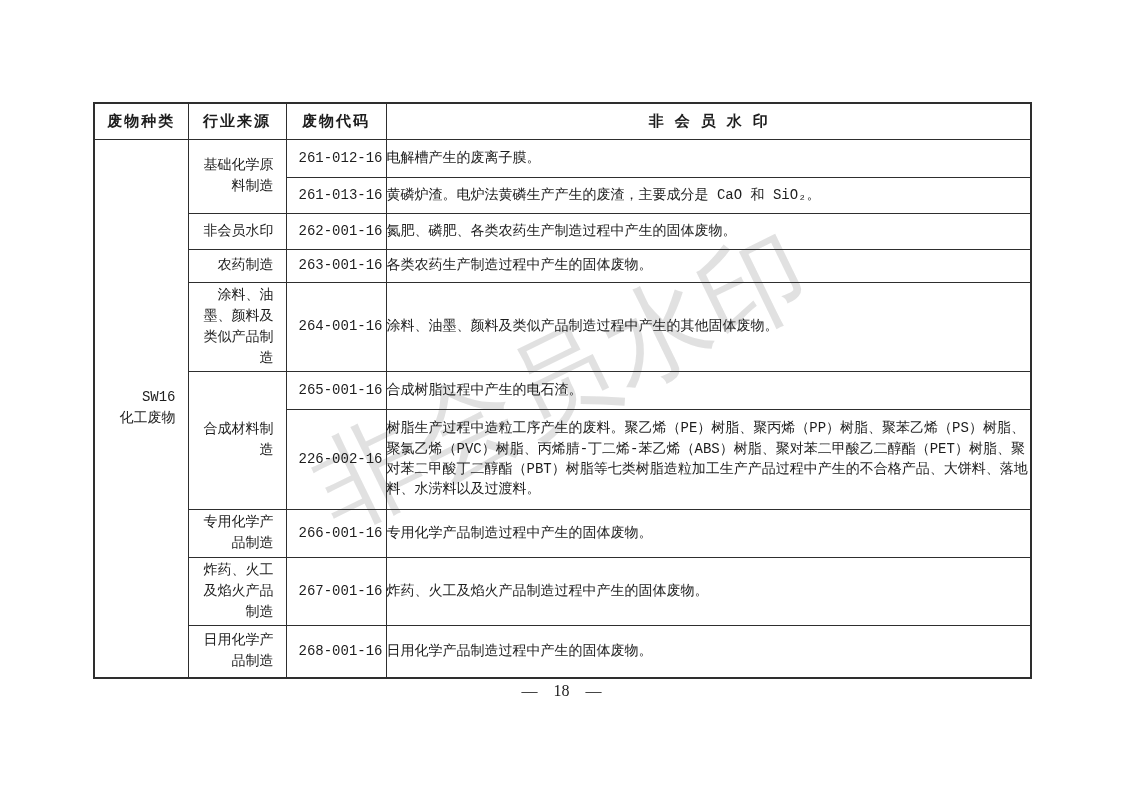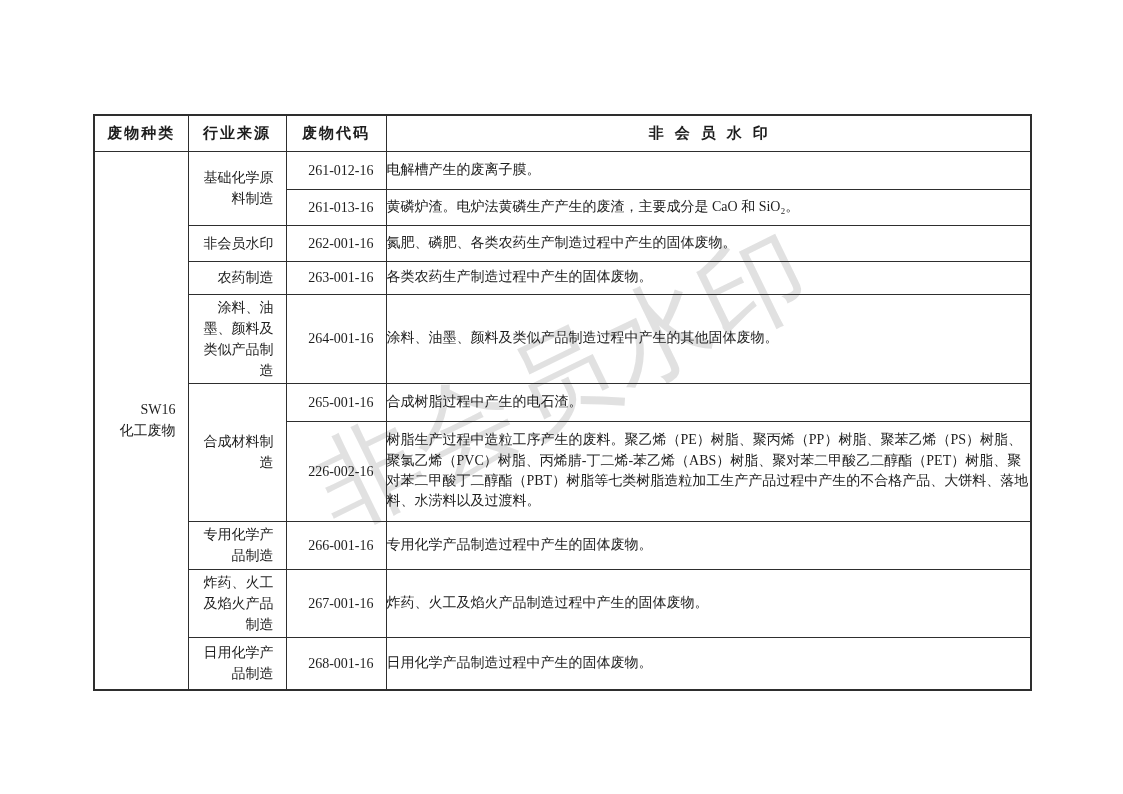--- a/index.html
+++ b/index.html
@@ -23,27 +23,28 @@
     opacity: 0.42;
     white-space: nowrap;
     transform: rotate(-26deg);
     transform-origin: left center;
     pointer-events: none;
     user-select: none;
   }
   table.waste-table {
     position: absolute;
     left: 93px;
-    top: 114px;
+    top: 102px;
     width: 937px;
     z-index: 1;
     border-collapse: collapse;
     table-layout: fixed;
     background: transparent;
     border: 2px solid #2e2e2e;
+    font-family: Liberation Mono, monospace;
   }
   .waste-table th, .waste-table td {
     border: 1px solid #2e2e2e;
     font-size: 14px;
     color: #1d1d1d;
     background: transparent;
   }
   .waste-table th {
     font-size: 15px;
     font-weight: bold;
@@ -149,14 +150,17 @@
         <td class="cell-name">炸药、火工及焰火产品制造过程中产生的固体废物。</td>
       </tr>
       <tr style="height:53px">
         <td class="cell-industry">日用化学产品制造</td>
         <td class="cell-code">268-001-16</td>
         <td class="cell-name">日用化学产品制造过程中产生的固体废物。</td>
       </tr>
     </tbody>
   </table>
 
+  <div class="footer">
+    <span>—</span><span class="pg-num">18</span><span>—</span>
+  </div>
 
 </div>
 
 </body></html>

